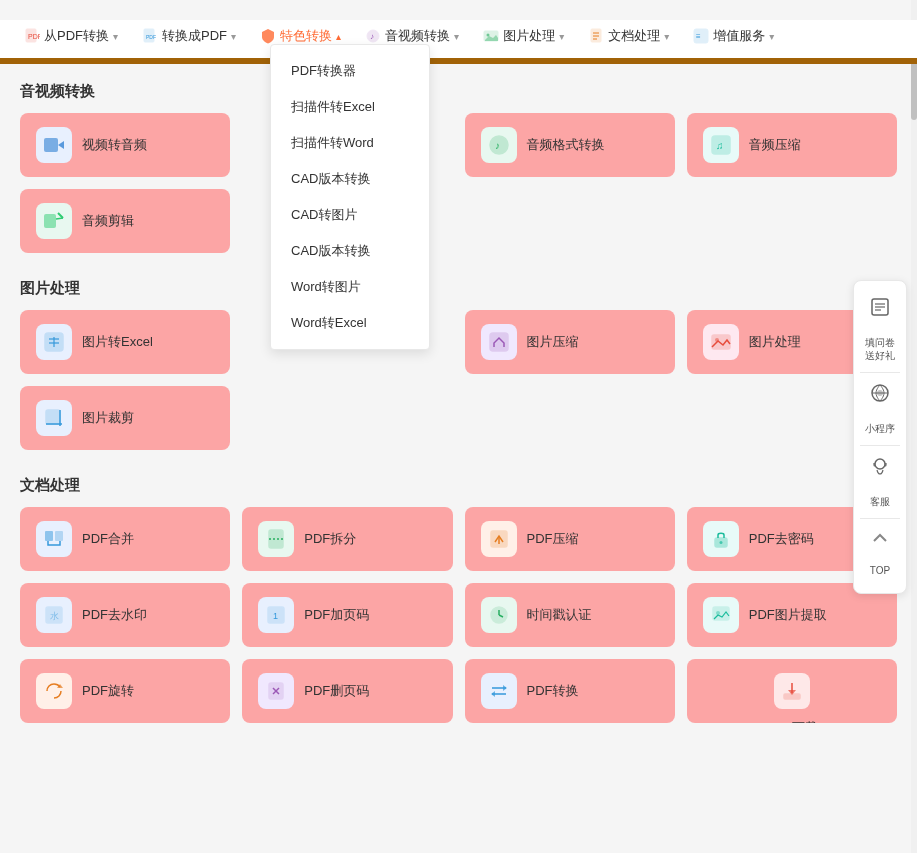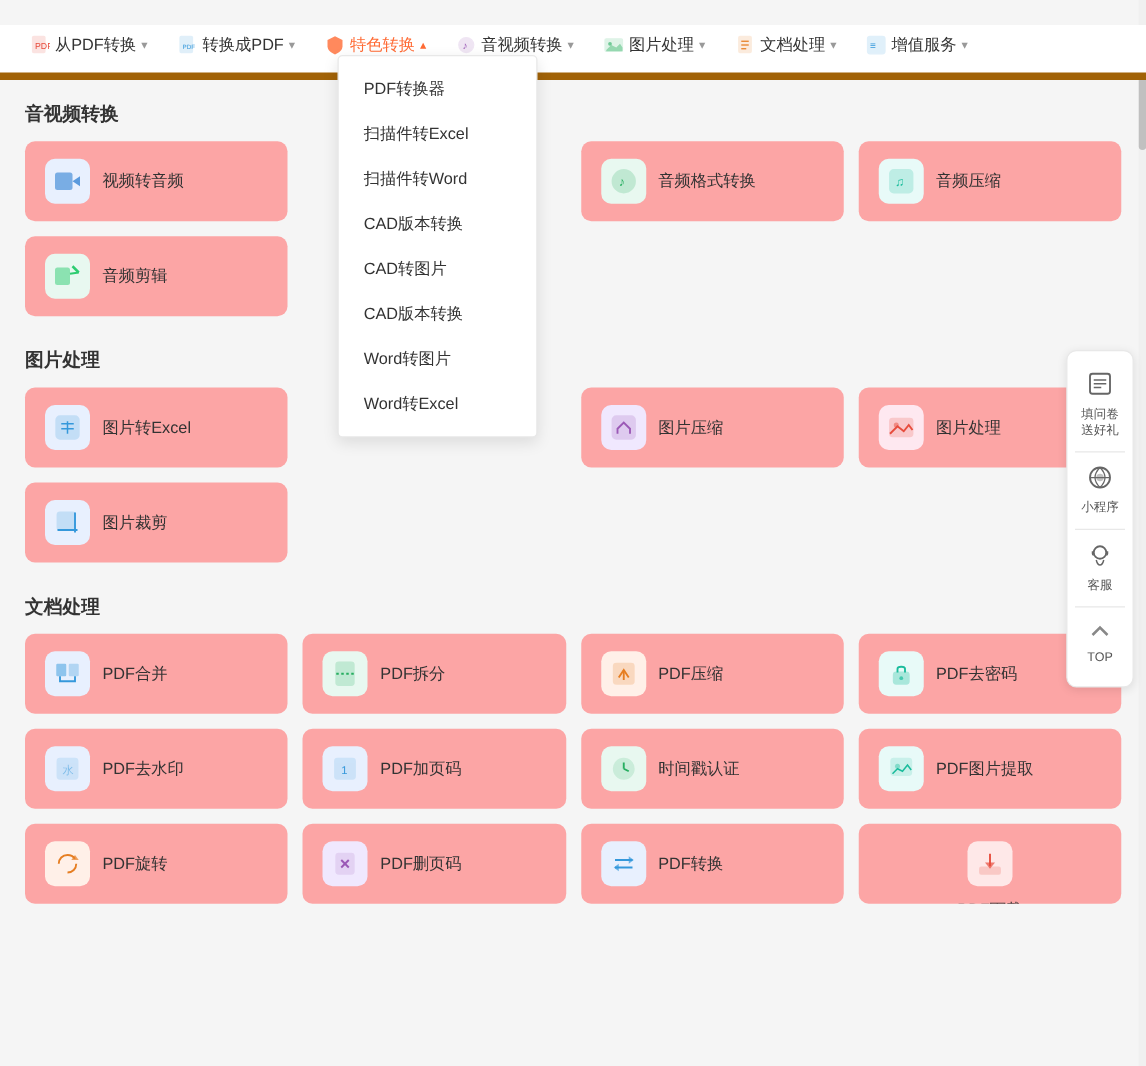--- a/index.html
+++ b/index.html
@@ -162,21 +162,21 @@
       width: 54px;
     }
     .float-btn {
       display: flex;
       flex-direction: column;
       align-items: center;
       padding: 8px 6px;
       cursor: pointer;
       font-size: 11px;
       color: #555;
-      gap: 3px;
+      gap: 14px;
       width: 100%;
       text-align: right;
     }
     .float-btn-icon {
       font-size: 18px;
       color: #555;
     }
     .float-divider {
       width: 40px;
       height: 1px;

